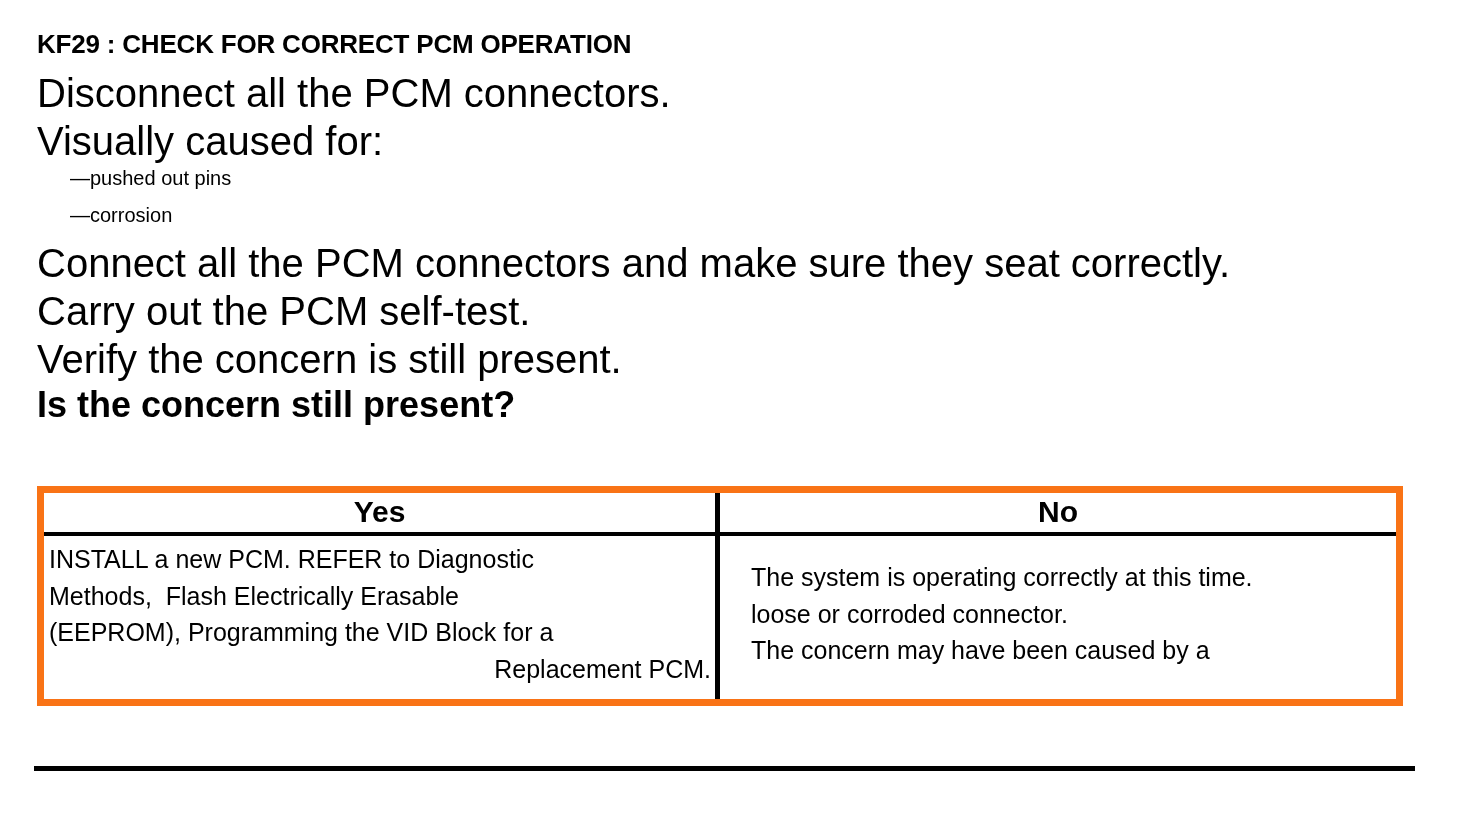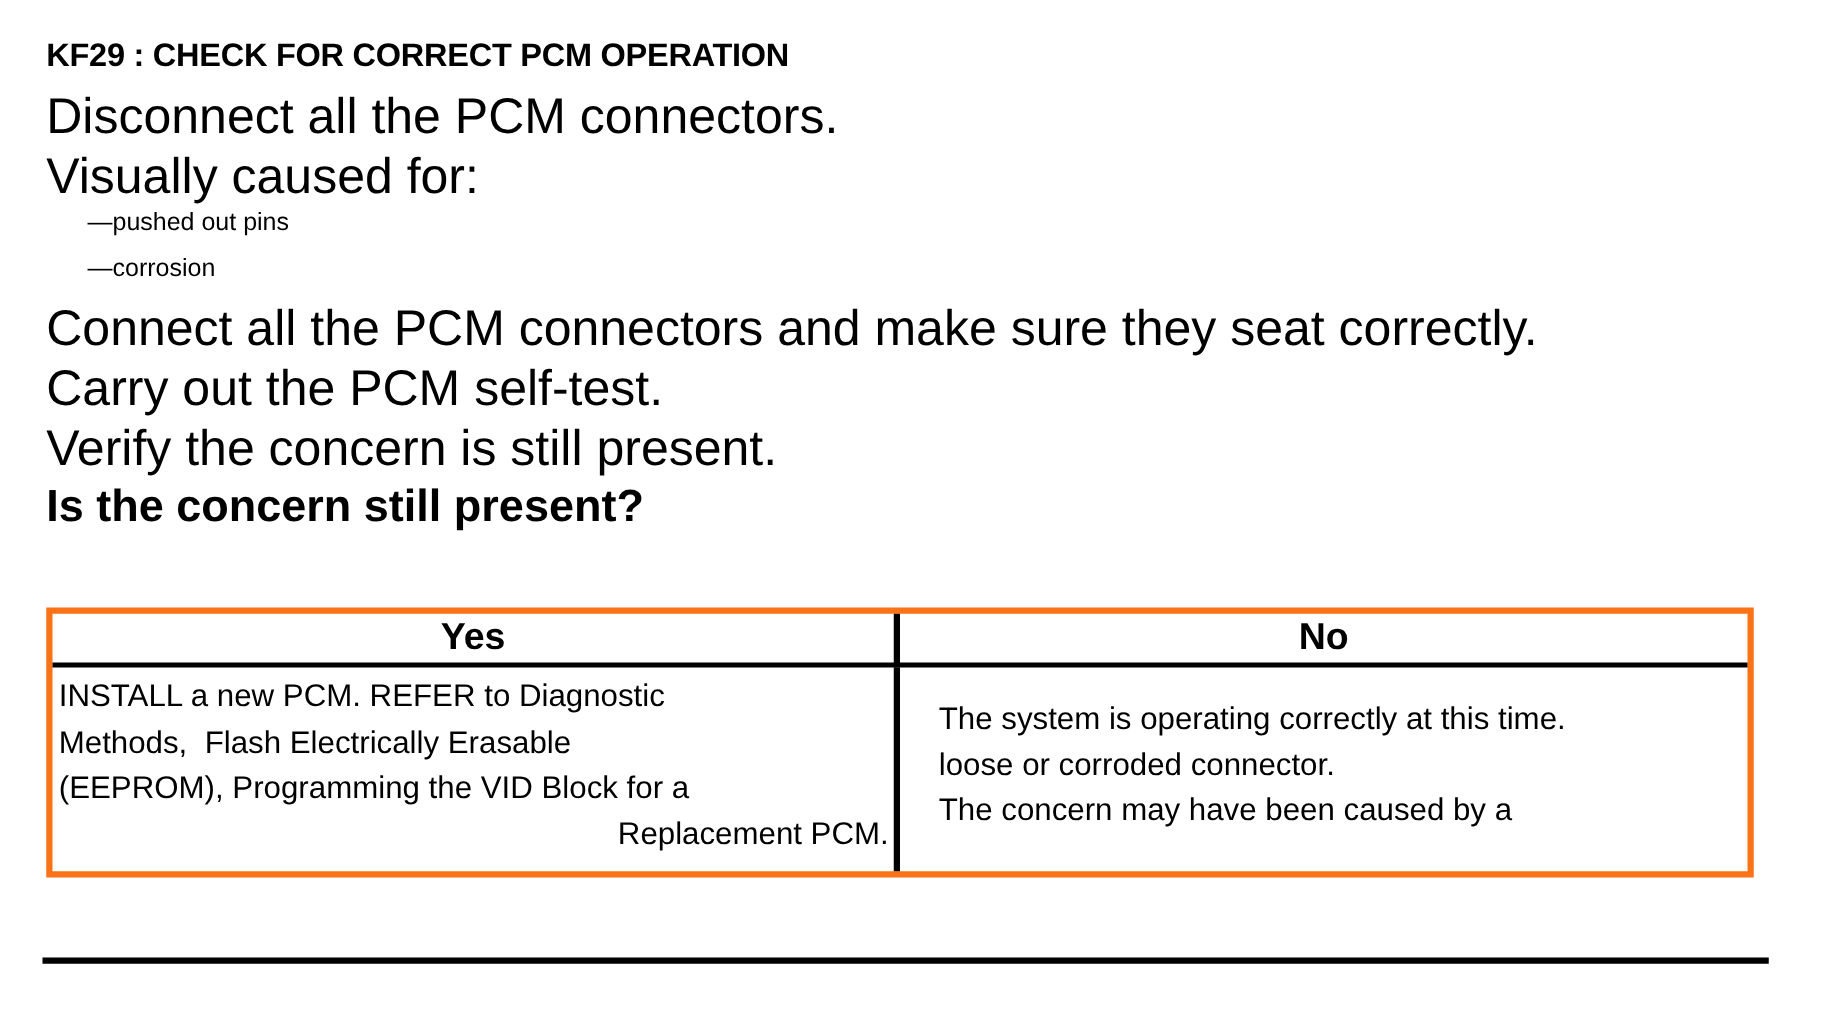--- a/index.html
+++ b/index.html
@@ -38,21 +38,21 @@
   .question {
     font-size: 36px;
     font-weight: bold;
     line-height: 38px;
     margin-top: 8px;
   }
   .result-table {
     position: absolute;
     left: 37px; top: 486px;
     width: 1366px;
-    border: 5px solid #f97316;
+    border: 7px solid #f97316;
     display: grid;
     grid-template-columns: 1fr 1fr;
   }
   .th {
     font-size: 30px;
     font-weight: bold;
     text-align: center;
     line-height: 34px;
     padding: 2px 0 3px 0;
     border-bottom: 4px solid #000;

